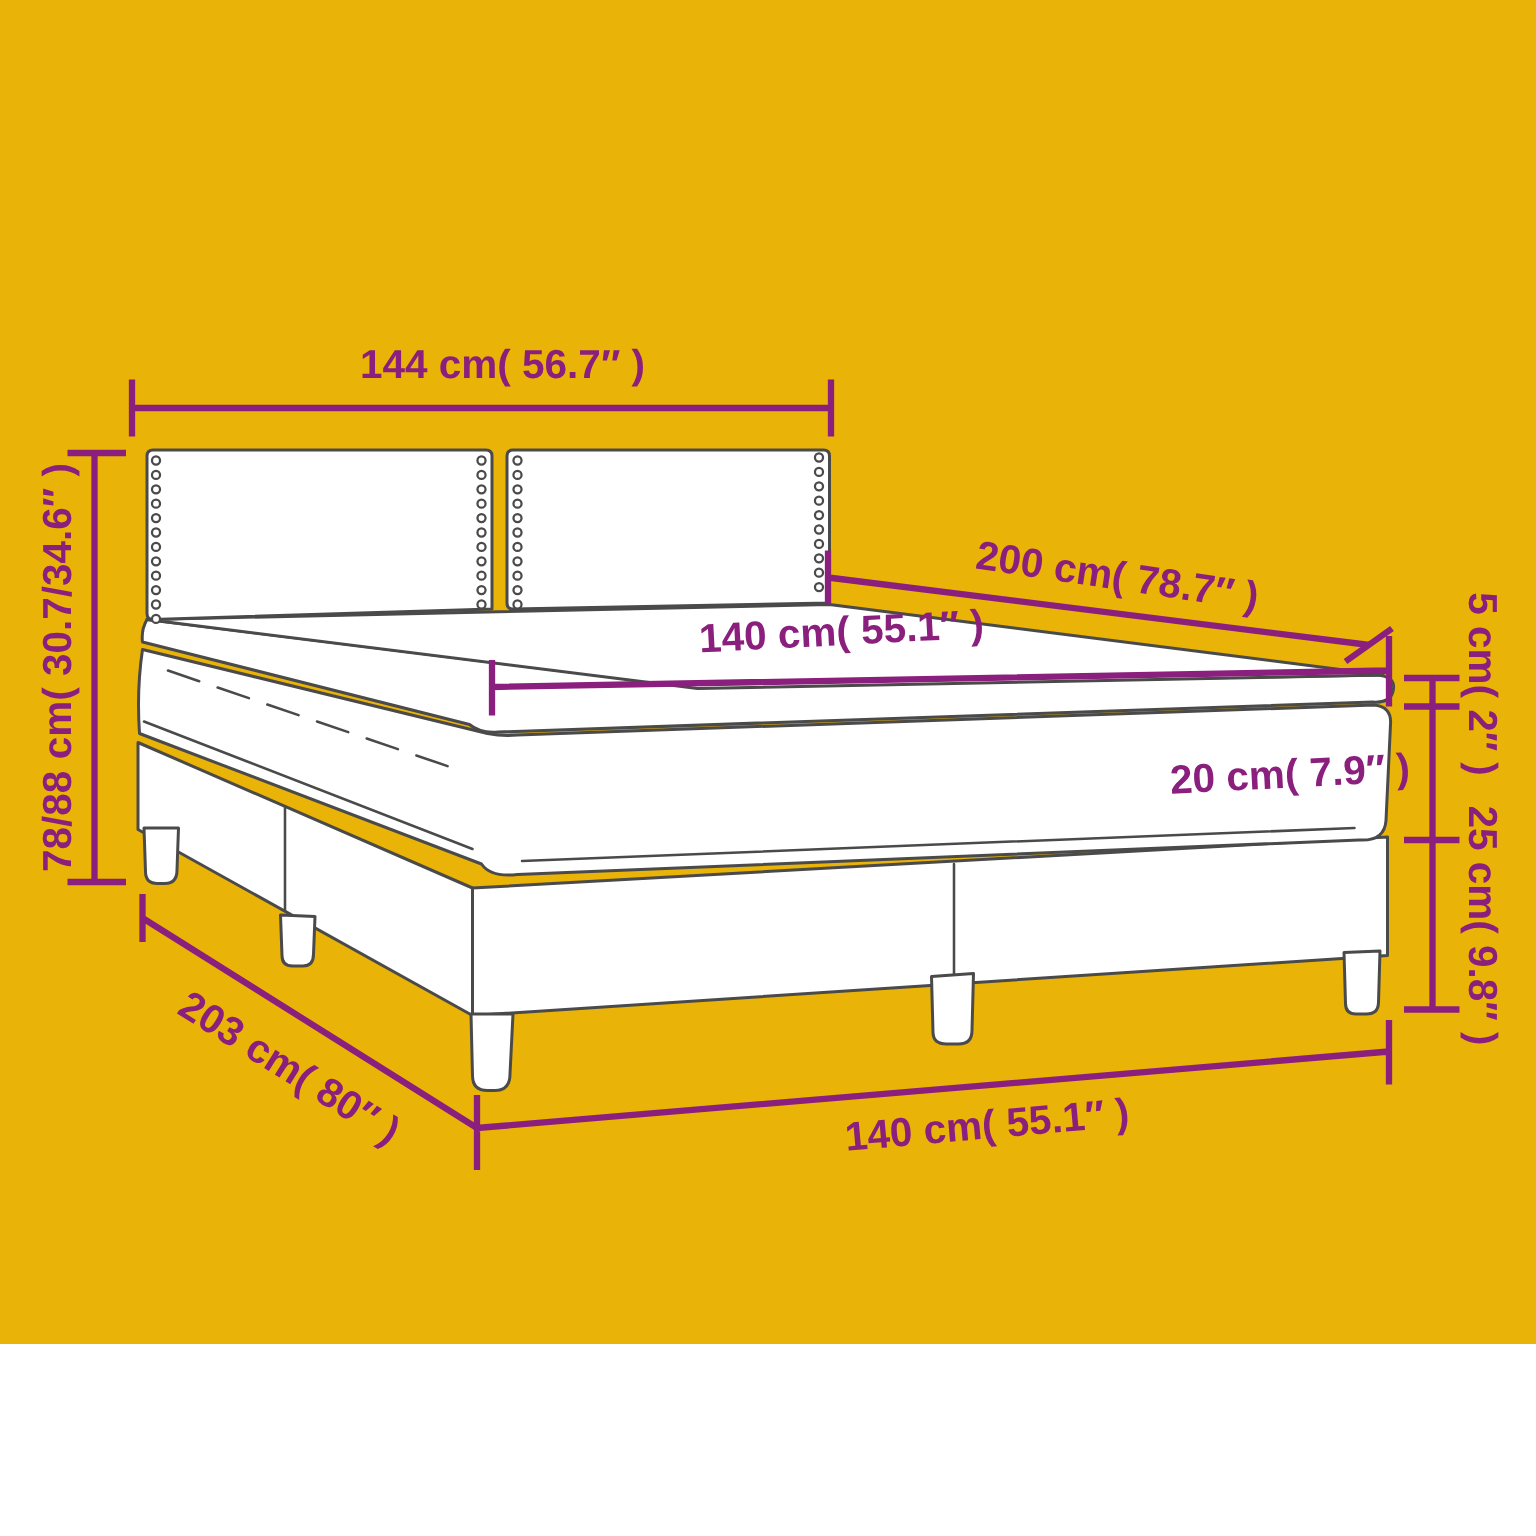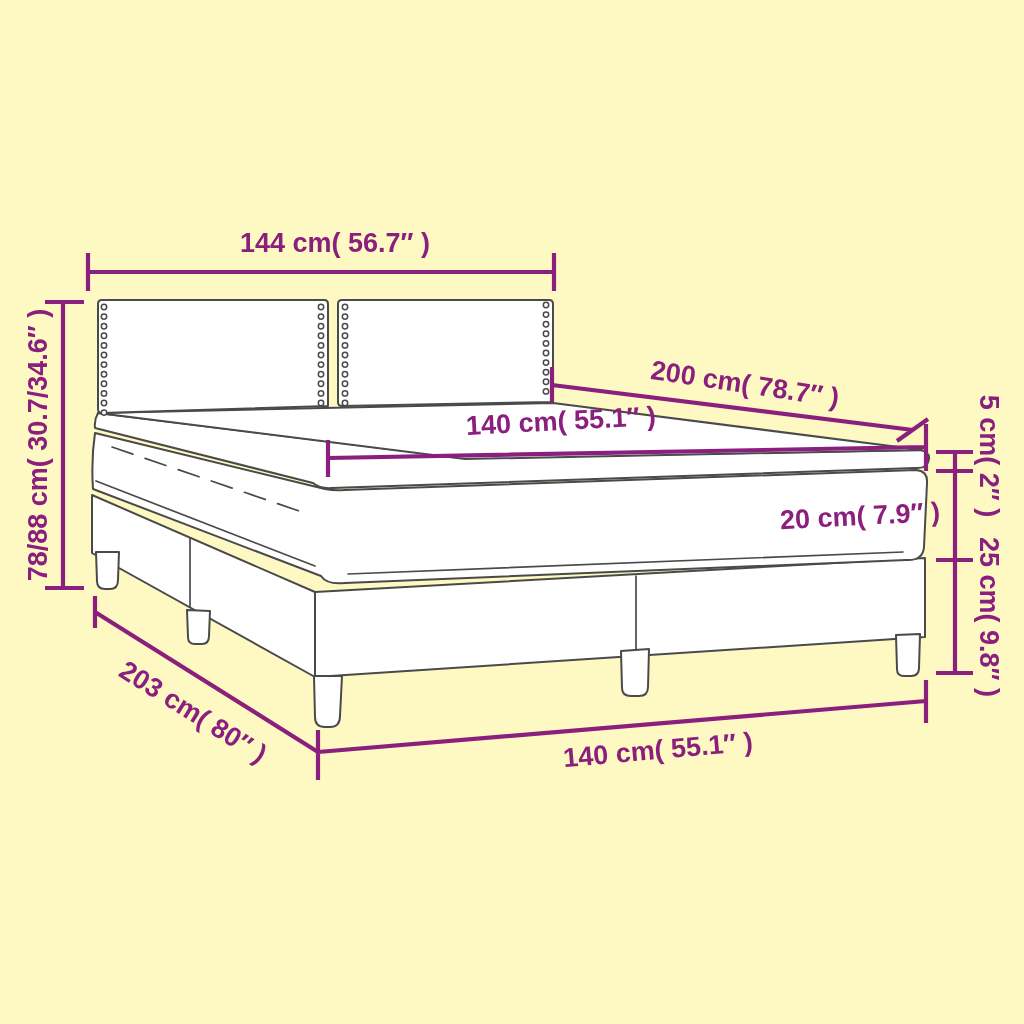--- a/index.html
+++ b/index.html
@@ -1,16 +1,16 @@
 <!DOCTYPE html>
 <html><head>
 <meta charset="utf-8">
 <style>
   html,body{margin:0;padding:0;background:#fff;}
-  .stage{width:1024px;height:1024px;position:relative;background:#fef9c3;overflow:hidden;}
+  .stage{width:1024px;height:896px;position:relative;background:#eab308;overflow:hidden;}
   svg{display:block;}
   .outline{fill:#ffffff;stroke:#4a4a4a;stroke-width:2;stroke-linejoin:round;stroke-linecap:round;}
   .outline-thin{fill:none;stroke:#4a4a4a;stroke-width:1.7;stroke-linejoin:round;stroke-linecap:round;}
   .nail{fill:#ffffff;stroke:#4a4a4a;stroke-width:1.5;}
   .dim{stroke:#8A1F7D;stroke-width:4.2;fill:none;stroke-linecap:butt;}
   .dim-label{
     font-family:"Liberation Sans","DejaVu Sans",sans-serif;
     font-weight:bold;
     font-size:27px;
     fill:#8A1F7D;

